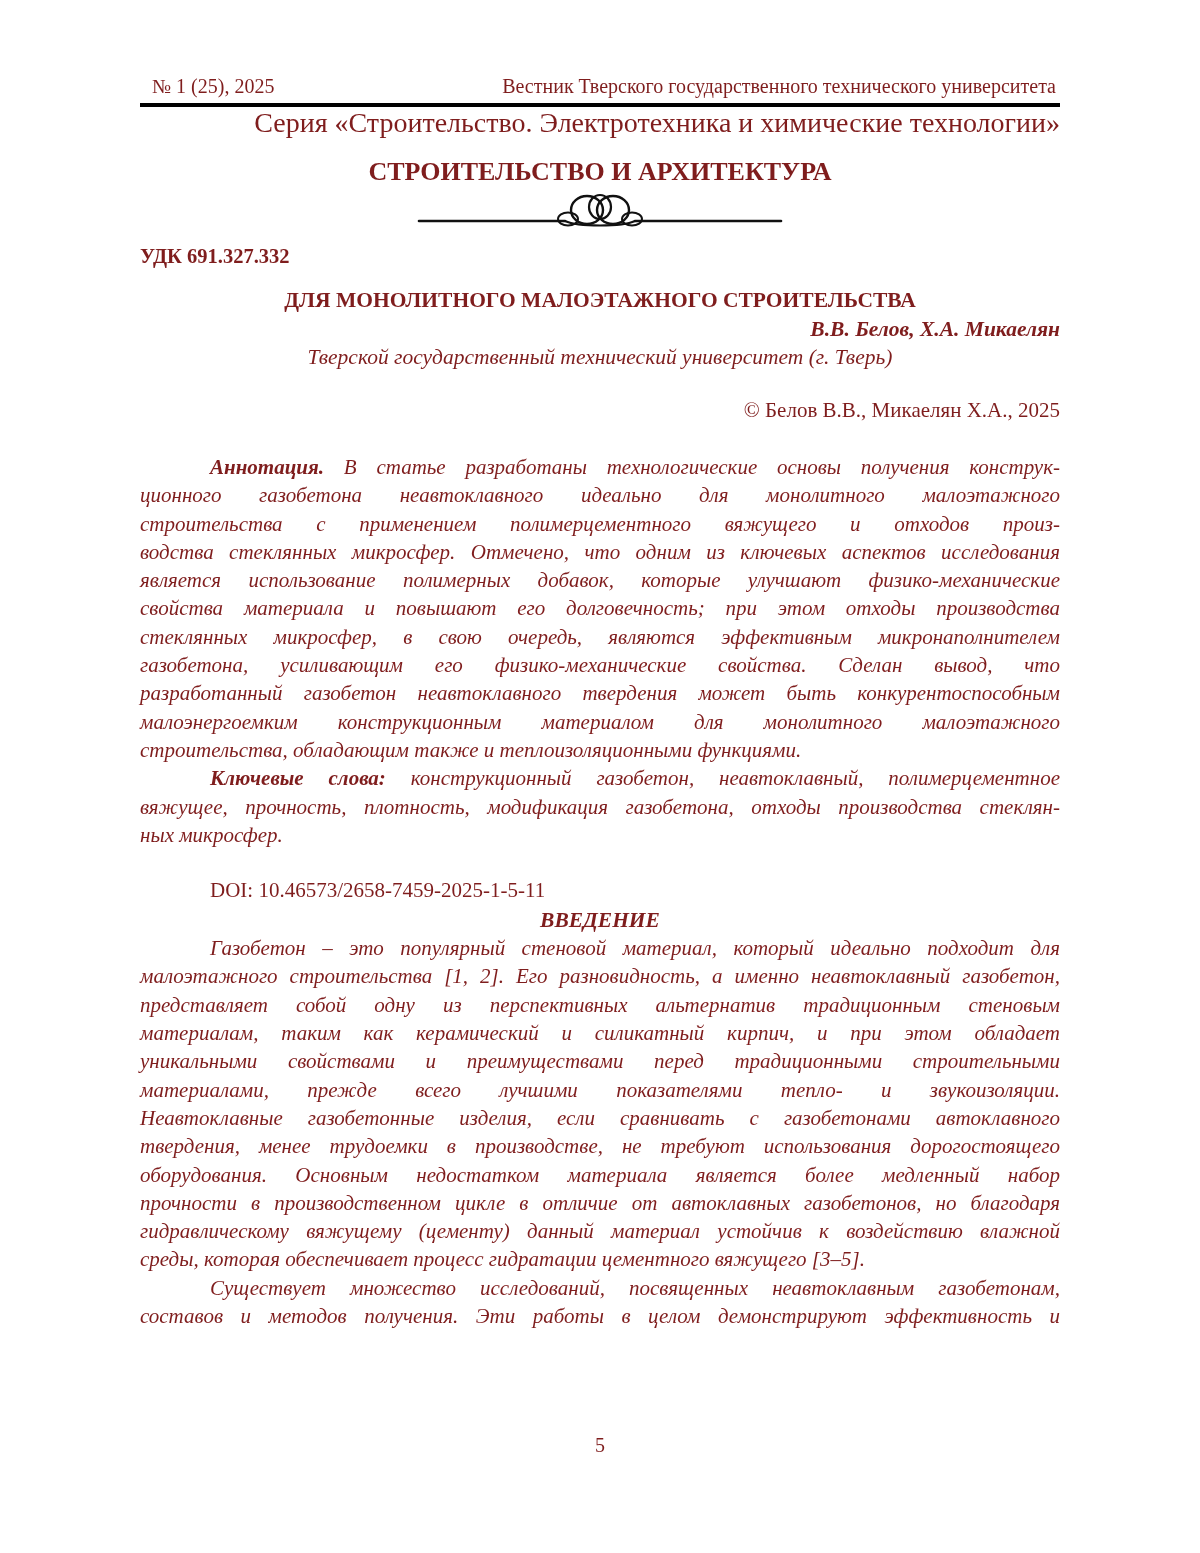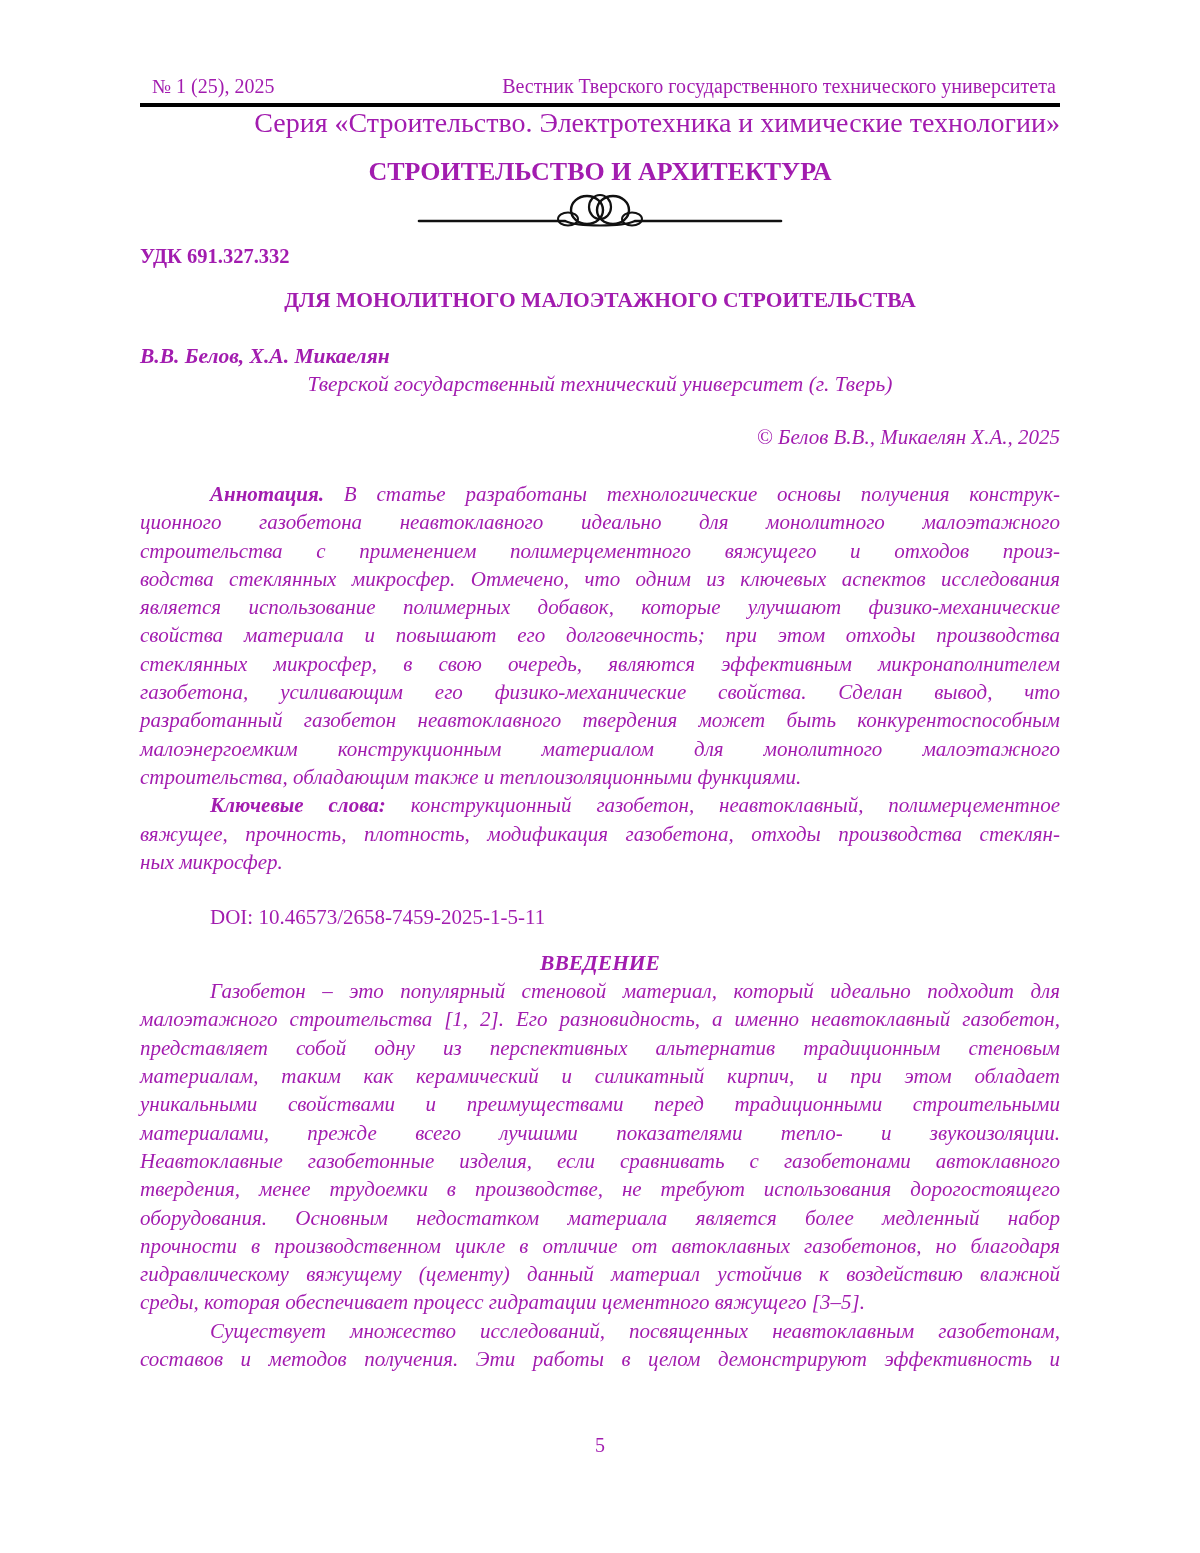--- a/index.html
+++ b/index.html
@@ -1,21 +1,21 @@
 <!DOCTYPE html>
 <html lang="ru"><head>
 <meta charset="utf-8">
 <style>
   html, body { margin: 0; padding: 0; background: #ffffff; }
   .page {
     position: relative;
     width: 1200px;
     height: 1553px;
     background: #ffffff;
-    color: #a21caf;
+    color: #7f1d1d;
     font-family: "Liberation Serif", "DejaVu Serif", serif;
     overflow: hidden;
   }
   .content {
     padding: 74px 140px 0 140px;
   }
   
   .header-row {
     display: flex;
     justify-content: space-between;
@@ -49,39 +49,37 @@
   }
   
   .article-title {
     text-align: center;
     font-weight: bold;
     font-size: 21.5px;
     line-height: 30px;
     margin-top: 16px;
   }
   .authors {
-    text-align: left;
+    text-align: right;
     font-weight: bold;
     font-style: italic;
     font-size: 21.5px;
     line-height: 28px;
-    margin-top: 27px;
   }
   .affiliation {
     text-align: center;
     font-style: italic;
     font-size: 21.5px;
     line-height: 28px;
   }
   .copyright {
     text-align: right;
     font-size: 21px;
     line-height: 28px;
     margin-top: 25px;
-    font-style: italic;
   }
   
   .para { font-size: 21px; }
   .line {
     line-height: 28.3px;
     text-align: justify;
     text-align-last: justify;
     white-space: normal;
     font-style: italic;
   }
@@ -95,21 +93,21 @@
     line-height: 28px;
     margin-top: 27px;
     padding-left: 70px;
   }
   .intro-heading {
     text-align: center;
     font-weight: bold;
     font-style: italic;
     font-size: 21.5px;
     line-height: 28px;
-    margin-top: 18px;
+    margin-top: 2px;
   }
   .page-number {
     position: absolute;
     left: 0; right: 0;
     top: 1434px;
     text-align: center;
     font-size: 20px;
   }
 </style>
 </head>

